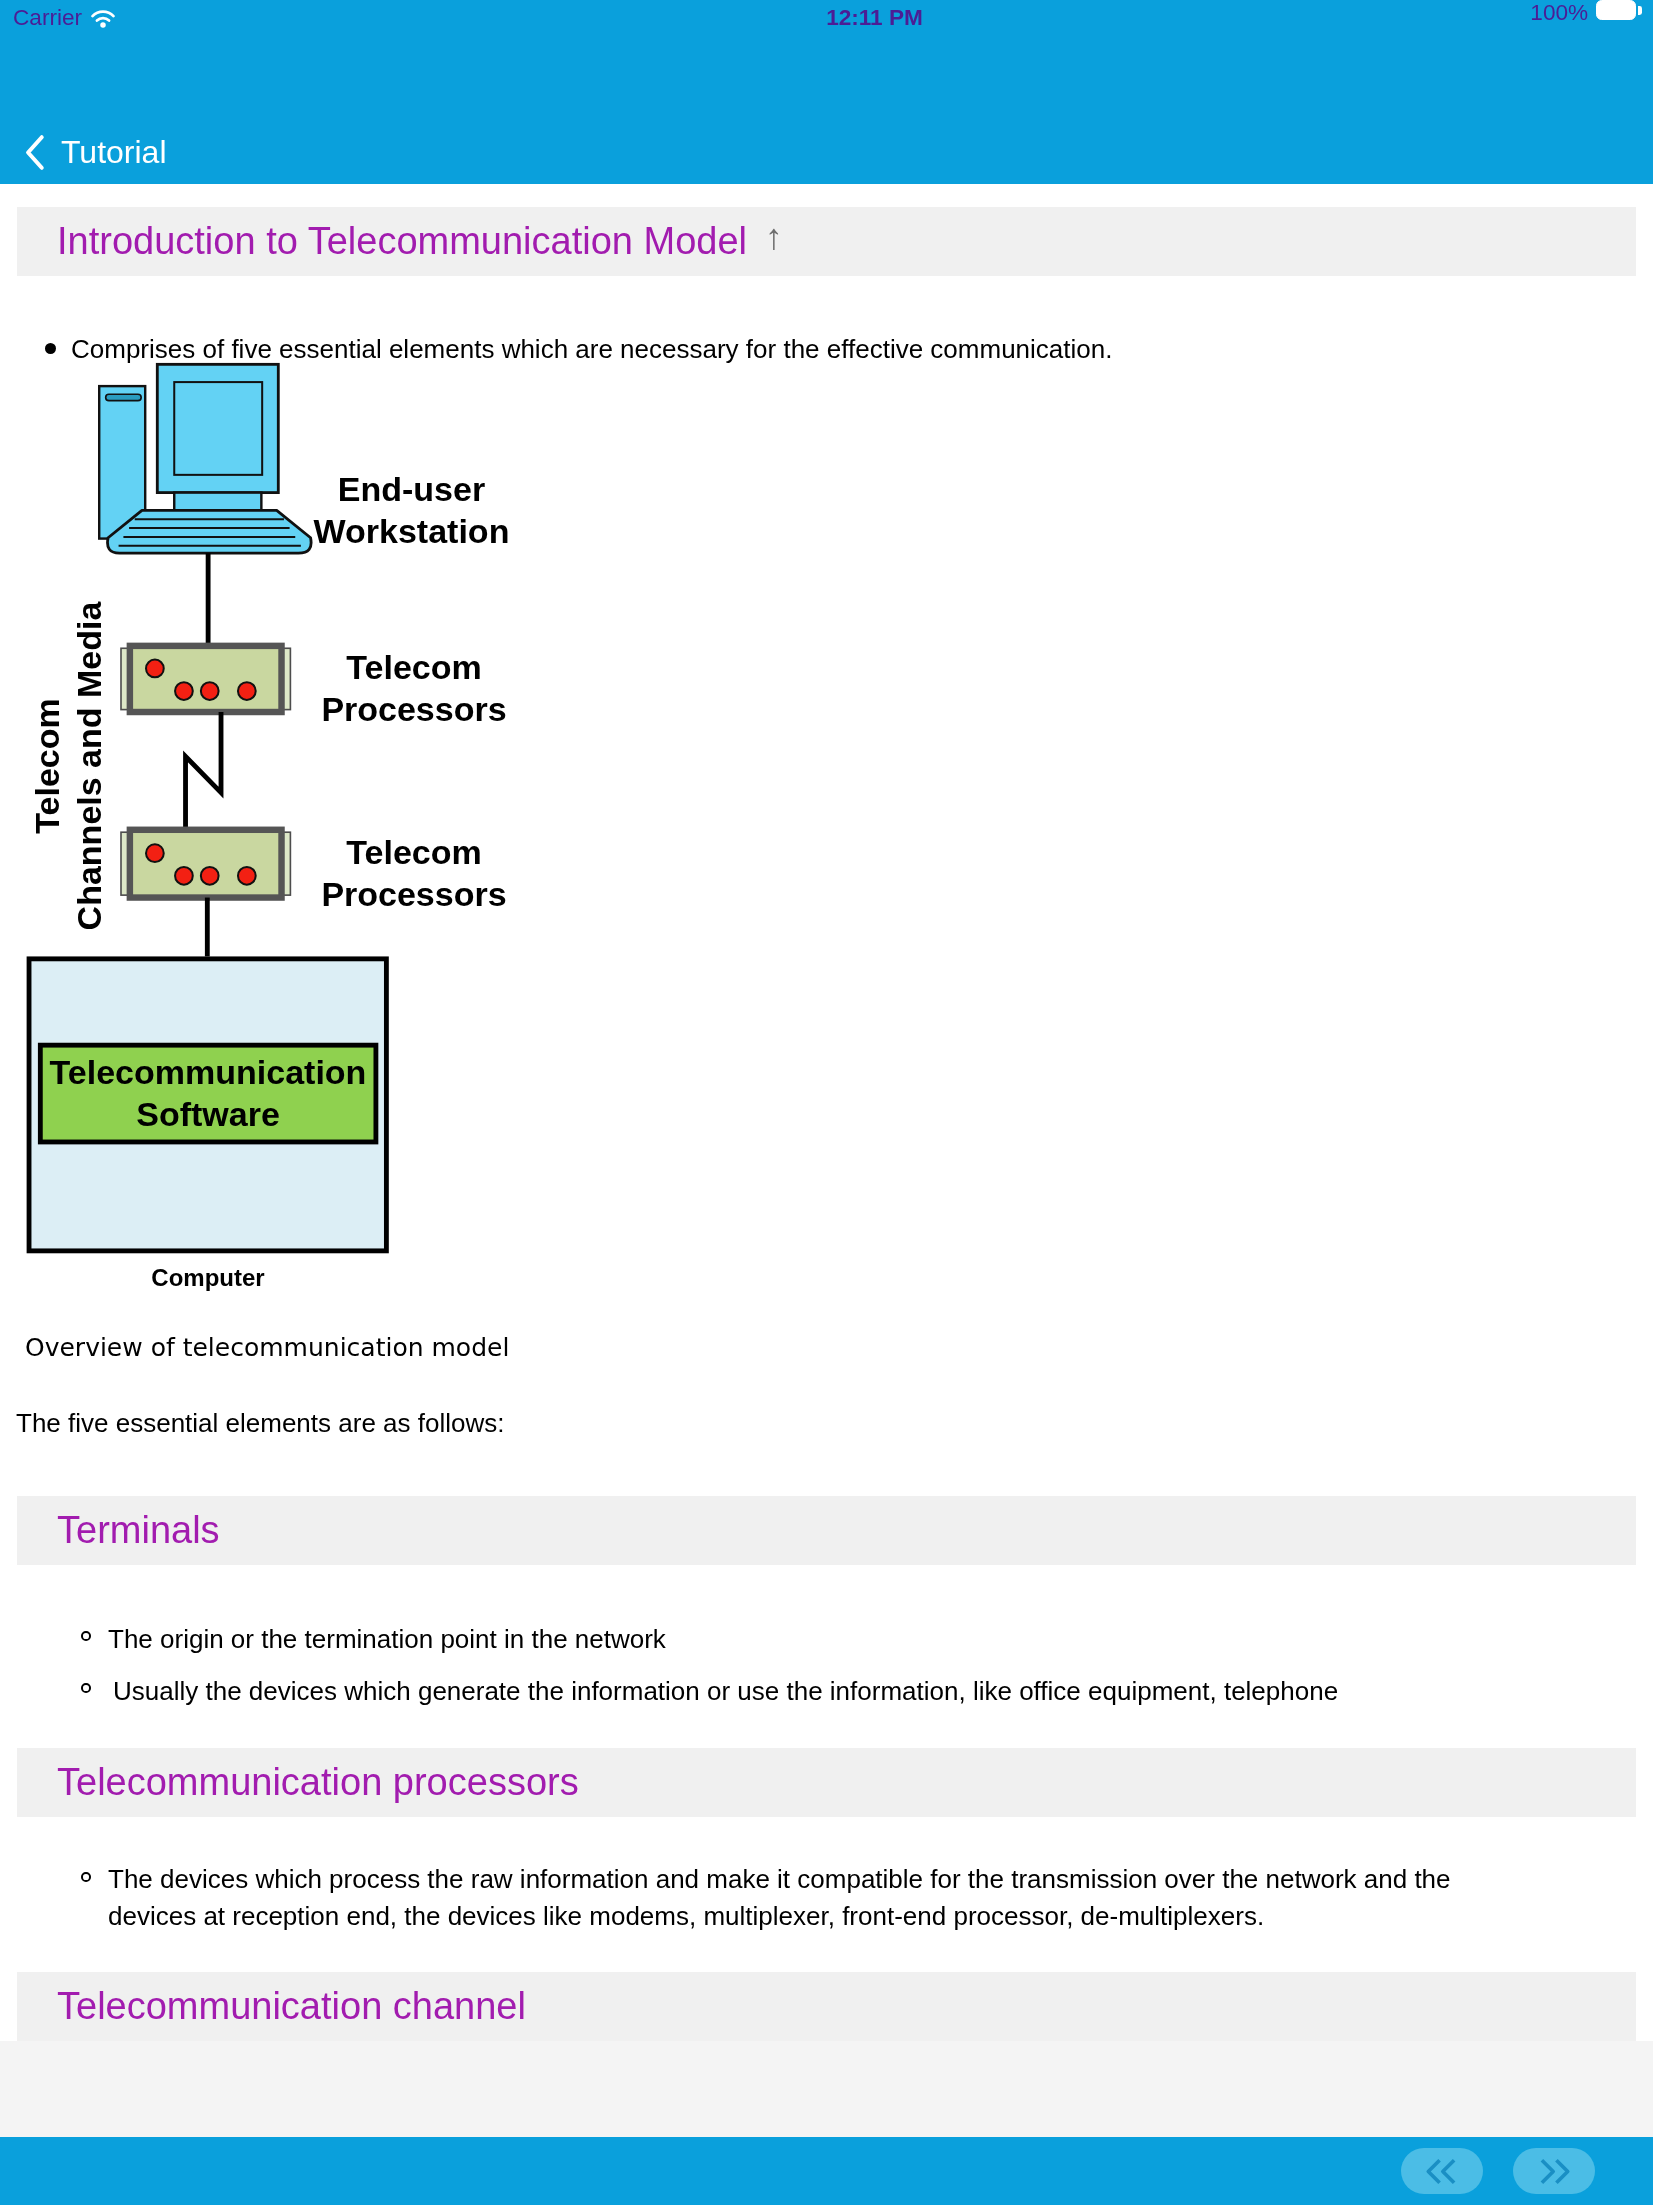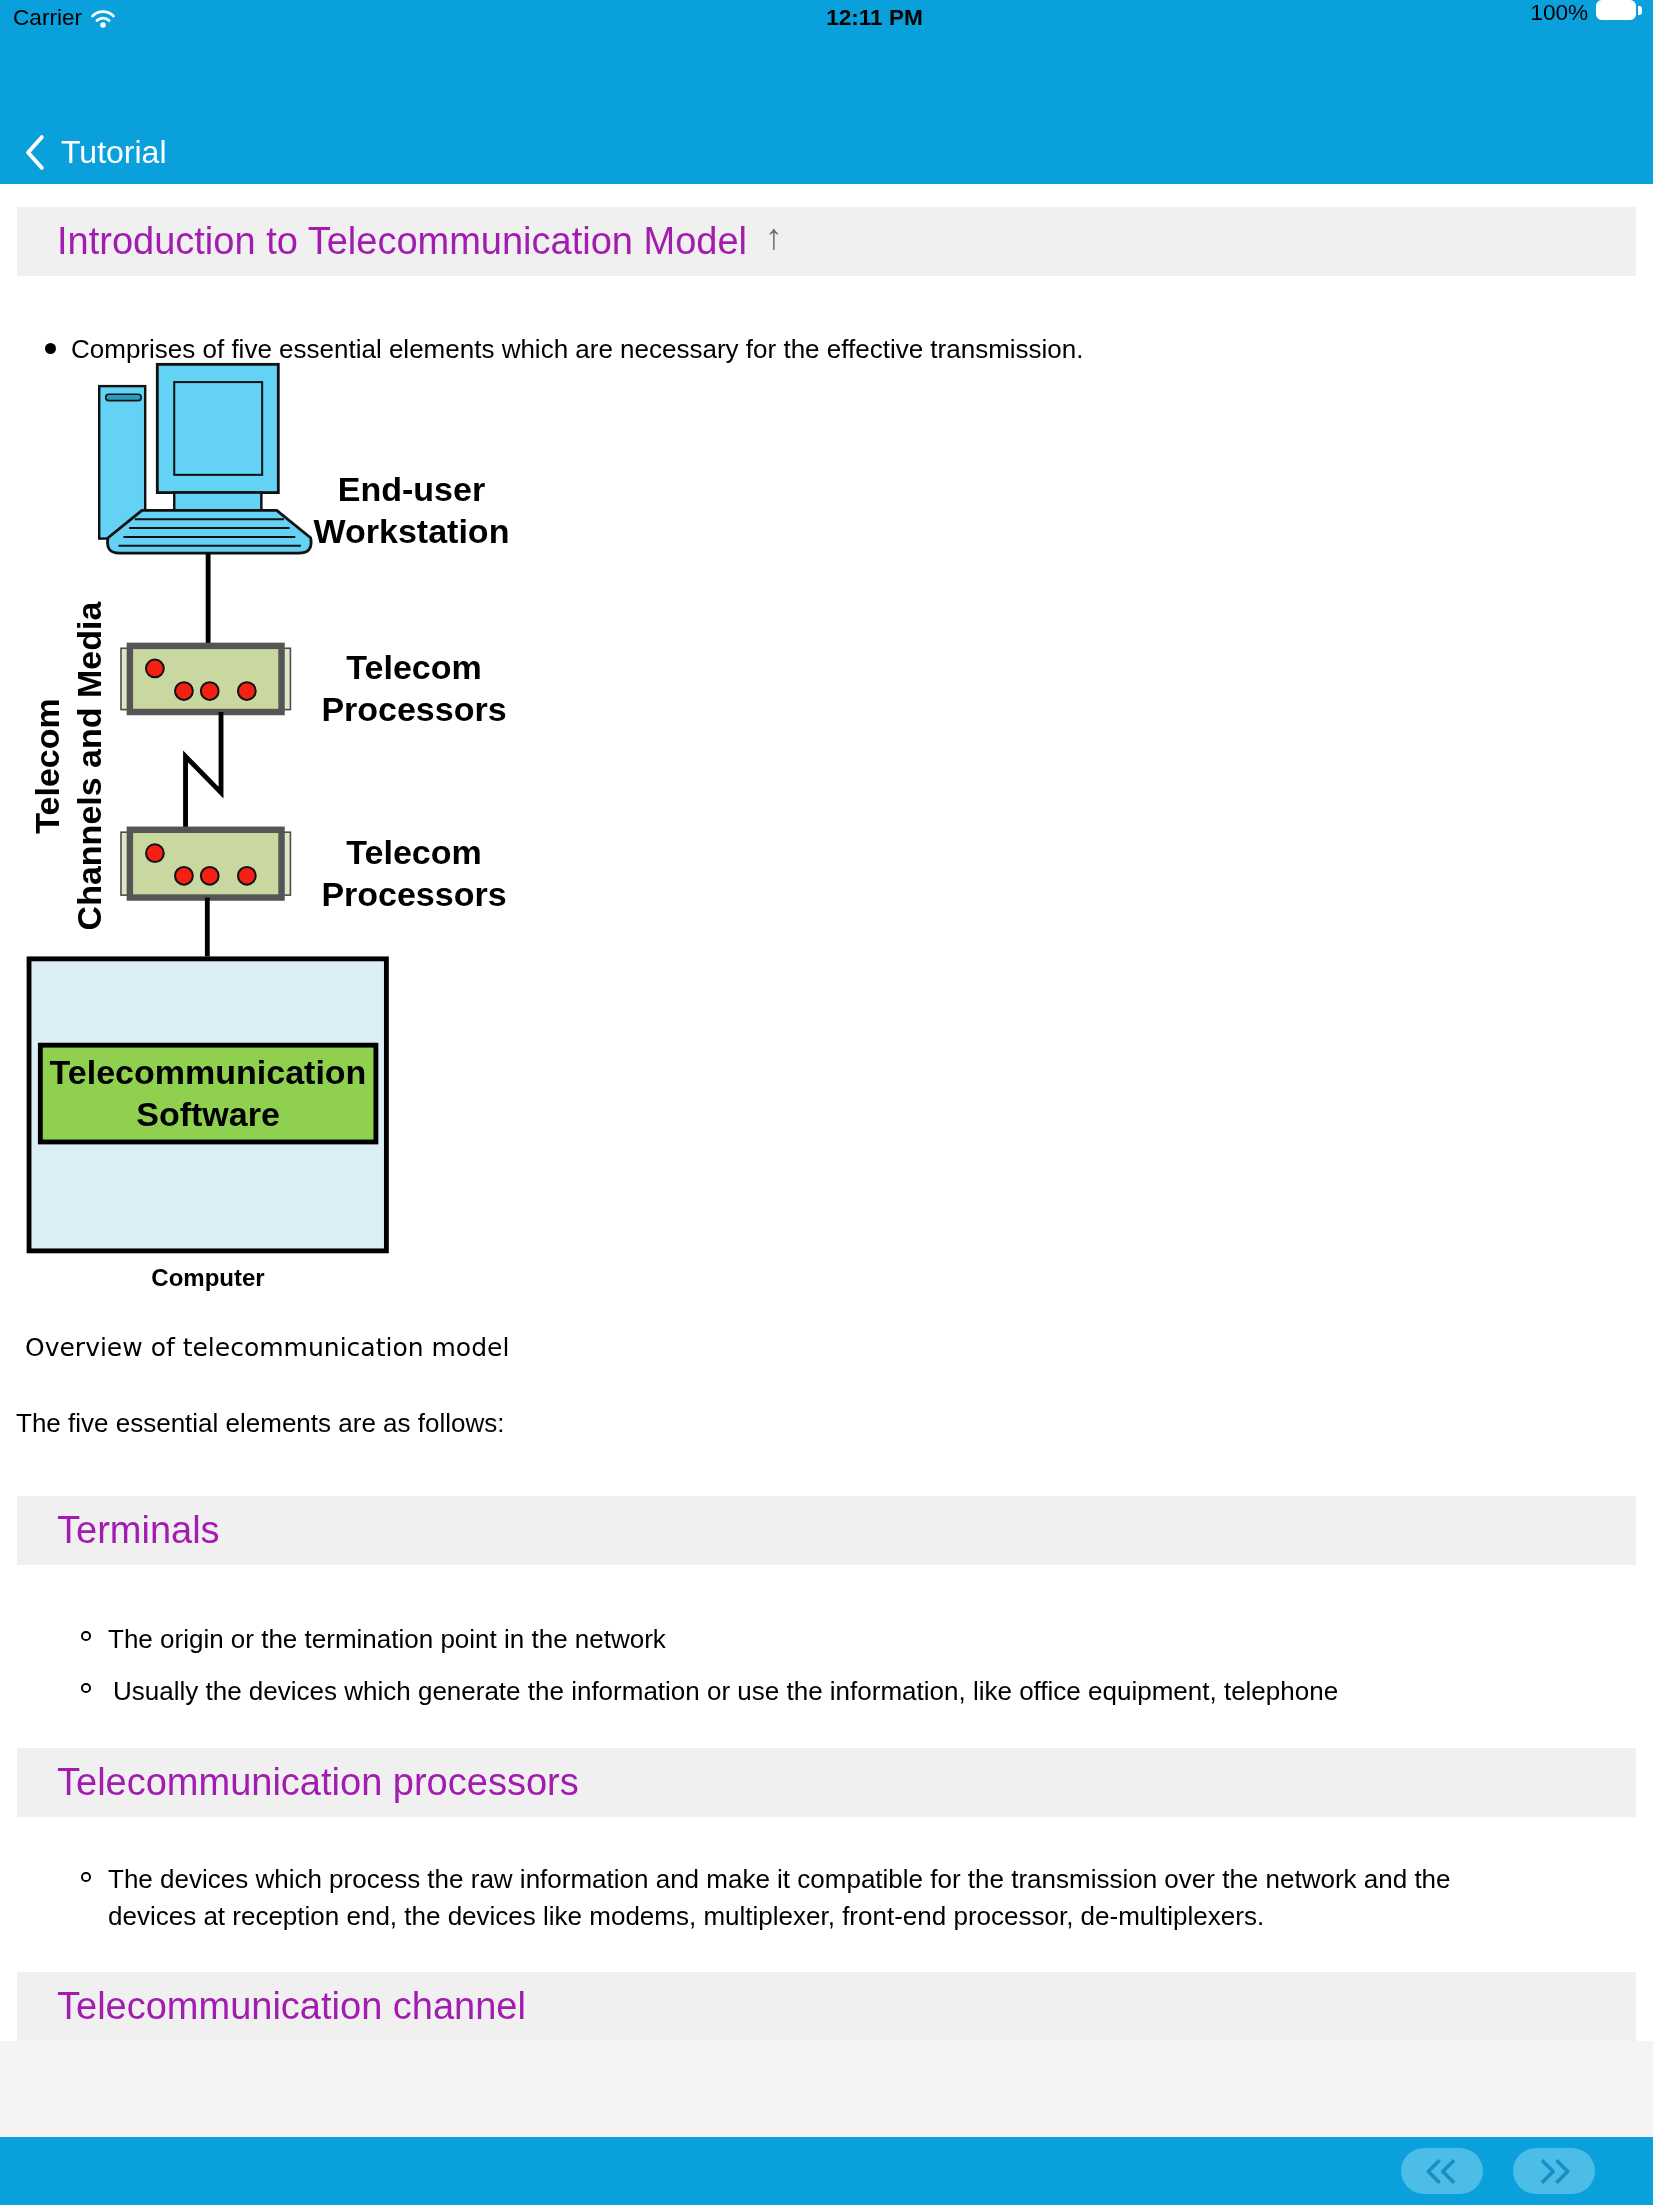--- a/index.html
+++ b/index.html
@@ -2,21 +2,21 @@
 <html style="font-size:13px"><head>
 <meta charset="utf-8">
 <style>
   html,body{margin:0;padding:0;background:#888;}
   .screen{
     position:relative;width:1653px;height:2205px;background:#ffffff;
     overflow:hidden;font-family:"Liberation Sans",sans-serif;
   }
   
   .chrome{position:absolute;left:0;top:0;width:1653px;height:184px;background:#0aa0dc;}
-  .statusbar{position:absolute;left:0;top:0;width:1653px;height:36px;color:#000000;font-size:22.6px;}
+  .statusbar{position:absolute;left:0;top:0;width:1653px;height:36px;color:#4c1d95;font-size:22.6px;}
   .status-left{position:absolute;left:13px;top:0;height:36px;display:flex;align-items:center;gap:8px;}
   .status-center{position:absolute;left:0;top:0;width:1653px;height:36px;display:flex;align-items:center;justify-content:center;font-weight:bold;padding-left:48px;}
   .status-right{position:absolute;right:11.3px;top:0;height:36px;display:flex;align-items:flex-start;gap:8px;}
   .battery-shell{width:40px;height:20px;border:1.6px solid #fff;border-radius:5.7px;background:#fff;box-sizing:border-box;}
   .battery-tip{width:4px;height:9px;background:#fff;border-radius:0 2.4px 2.4px 0;margin-left:1.6px;}
   .nav-inner{position:absolute;left:24px;bottom:13px;display:flex;align-items:center;gap:16px;cursor:pointer;}
   .nav-title{color:#fff;font-size:32px;font-weight:400;}
   
   .bar{position:absolute;left:17px;width:1619px;height:69px;background:#f0f0f0;display:flex;align-items:center;}
   .bar-label{color:#a21caf;font-size:38px;padding-left:40px;}
@@ -67,21 +67,21 @@
       <span class="nav-title">Tutorial</span>
     </div>
   </div>
 
   <div class="bar" style="top:207px;">
     <span class="bar-label">Introduction to Telecommunication Model</span>
     <span class="bar-arrow">↑</span>
   </div>
 
   <span class="dot1" style="left:45px;top:343px;"></span>
-  <div class="para" style="left:71px;top:331px;width:1501px;">Comprises of five essential elements which are necessary for the effective transmission.</div>
+  <div class="para" style="left:71px;top:331px;width:1501px;">Comprises of five essential elements which are necessary for the effective communication.</div>
 
   <div class="diagram">
     <svg width="726" height="977" viewBox="0 0 900 1210">
 
       <rect x="123" y="38" width="57" height="189" fill="#63d2f4" stroke="#111" stroke-width="3"></rect>
       <rect x="131" y="48" width="44" height="8" rx="4" fill="#2a9cc0" stroke="#111" stroke-width="2"></rect>
 
       <rect x="195" y="11" width="150" height="159" fill="#63d2f4" stroke="#111" stroke-width="3.5"></rect>
       <rect x="216" y="33" width="109" height="115" fill="#63d2f4" stroke="#111" stroke-width="2.5"></rect>
       <rect x="216" y="170" width="108" height="24" fill="#63d2f4" stroke="#111" stroke-width="3"></rect>

